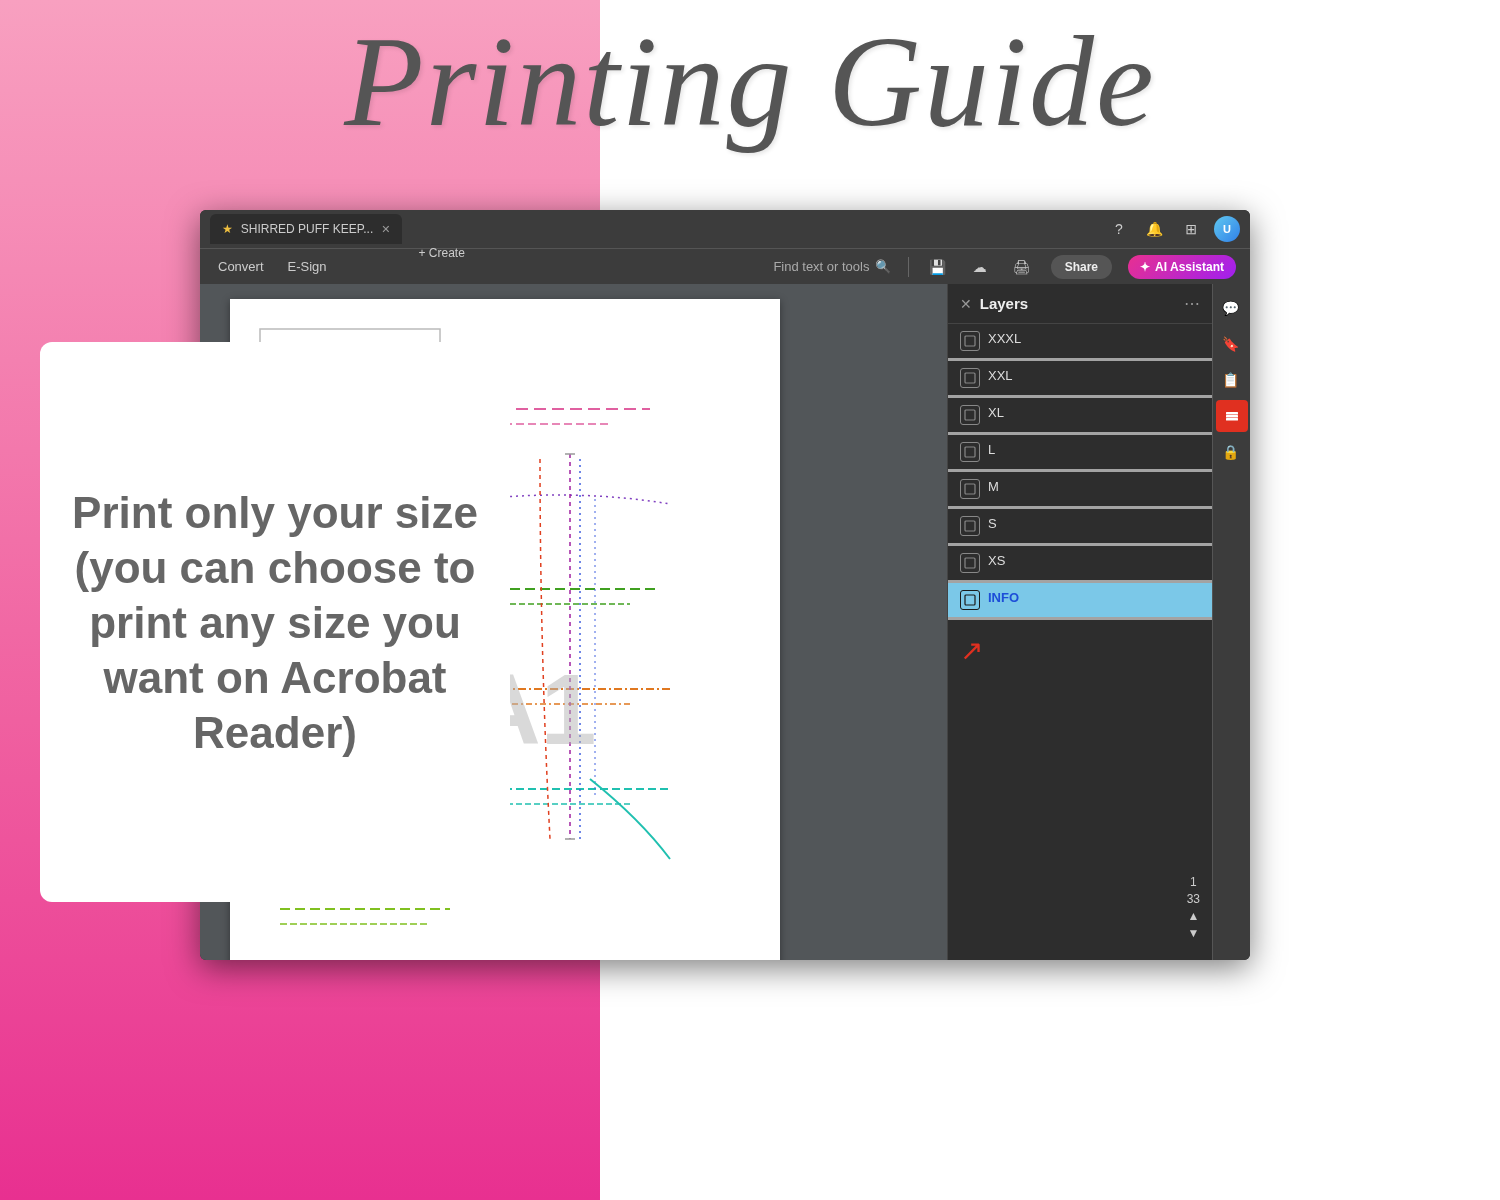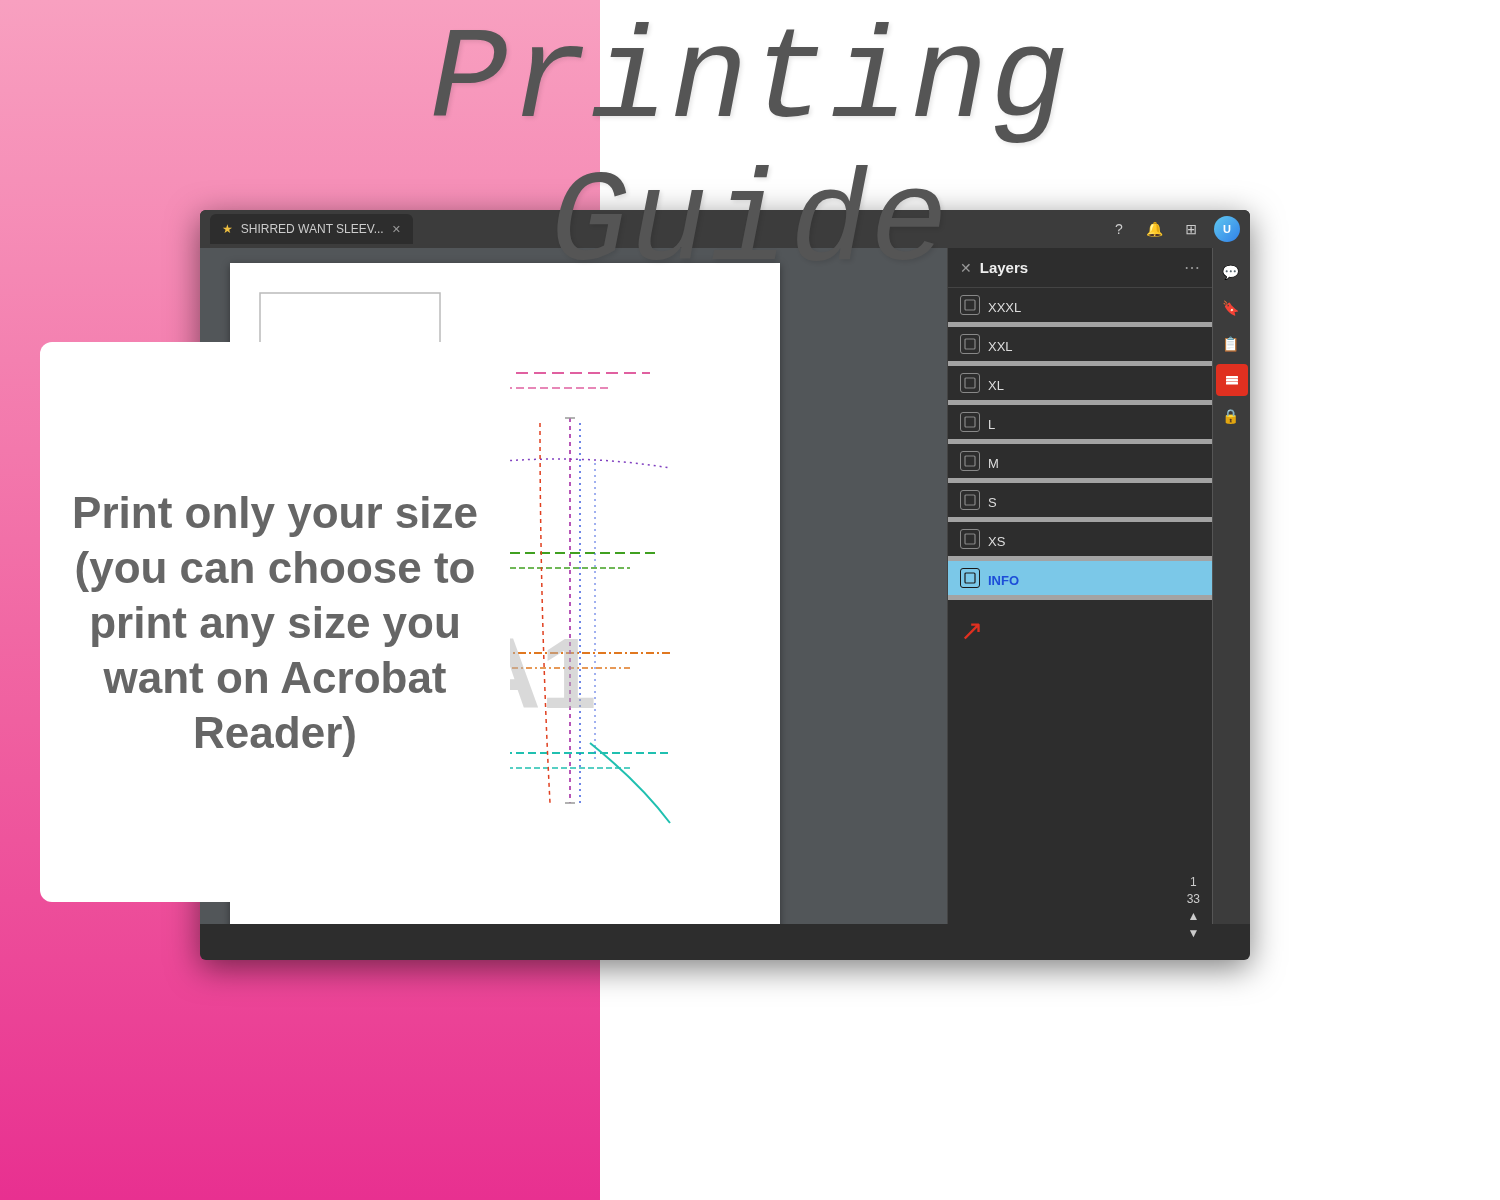--- a/index.html
+++ b/index.html
@@ -33,21 +33,21 @@
     
     .title-area {
       position: absolute;
       top: 10px;
       left: 200px;
       width: 1100px;
       text-align: center;
       z-index: 10;
     }
     .title-text {
-      font-family: Liberation Mono, monospace;
+      font-family: Liberation Serif, serif;
       font-size: 130px;
       color: #555;
       font-style: italic;
       letter-spacing: 2px;
       text-shadow: 2px 2px 4px rgba(0,0,0,0.1);
       line-height: 1.1;
       margin-top: 40px;
     }
 
     
@@ -292,25 +292,25 @@
     }
     .layers-more {
       color: #999;
       font-size: 16px;
       cursor: pointer;
     }
 
     
     .layer-item {
       display: flex;
-      align-items: flex-end;
+      align-items: flex-start;
       padding: 7px 12px;
       gap: 8px;
       cursor: pointer;
-      border-bottom: 5px solid #a3a3a3;
+      border-bottom: 3px solid #a3a3a3;
     }
     .layer-item.active {
       background: #7bc8e8;
     }
     .layer-icon {
       width: 20px;
       height: 20px;
       border: 1.5px solid #888;
       border-radius: 3px;
       display: flex;
@@ -410,34 +410,51 @@
 
 <div class="white-card">
   <div class="white-card-text">Print only your size (you can choose to print any size you want on Acrobat Reader)</div>
 </div>
 
 <div class="acrobat-window">
 
   <div class="title-bar">
     <div class="tab">
       <span class="tab-star">★</span>
-      <span>SHIRRED WANT SLEEV...</span>
+      <span>SHIRRED PUFF KEEP...</span>
       <span class="tab-close">✕</span>
     </div>
     <button class="tab-add">
       <span>+ Create</span>
     </button>
     <div class="title-bar-right">
       <div class="icon-btn">?</div>
       <div class="icon-btn">🔔</div>
       <div class="icon-btn">⊞</div>
       <div class="avatar-circle">U</div>
     </div>
   </div>
 
+  <div class="toolbar">
+    <span class="toolbar-btn">Convert</span>
+    <span class="toolbar-btn">E-Sign</span>
+    <div class="toolbar-search">
+      <span style="cursor:pointer;">Find text or tools</span>
+      <span class="search-icon-small">🔍</span>
+    </div>
+    <div class="toolbar-divider"></div>
+    <div class="icon-btn">💾</div>
+    <div class="icon-btn">☁</div>
+    <div class="icon-btn">🖨</div>
+    <button class="share-btn">Share</button>
+    <button class="ai-btn">
+      <span>✦</span>
+      <span>AI Assistant</span>
+    </button>
+  </div>
 
   <div class="main-area">
 
     <div class="pdf-viewer">
       <div class="pdf-page">
 
         <svg class="pattern-lines" viewBox="0 0 550 720" xmlns="http://www.w3.org/2000/svg">
 
           <rect x="30" y="30" width="180" height="240" fill="none" stroke="#bbb" stroke-width="1.5" stroke-dasharray="none"></rect>
 

